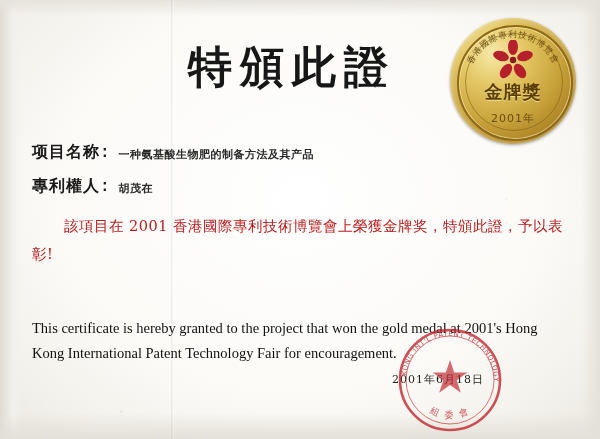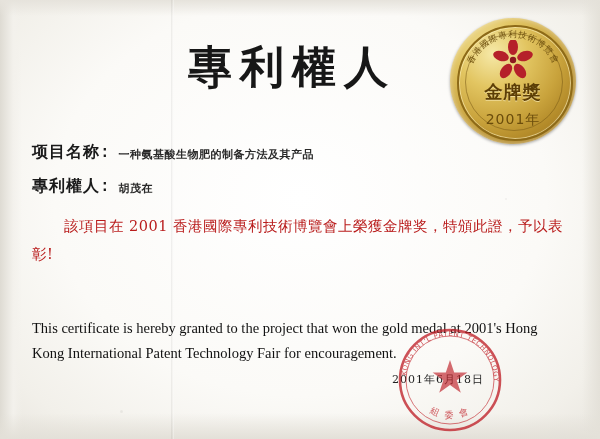--- a/index.html
+++ b/index.html
@@ -123,21 +123,21 @@
     color: #5d3f06;
     text-shadow: 0 1px 0 rgba(255,245,200,0.6);
   }
   .seal-year {
     position: absolute;
     left: 0;
     top: 93px;
     width: 126px;
     text-align: center;
     font-family: "DejaVu Sans", sans-serif;
-    font-size: 14px;
+    font-size: 11px;
     color: #6b4d0c;
     letter-spacing: 1px;
   }
 
   
   .field {
     position: absolute;
     display: flex;
     align-items: flex-end;
     white-space: nowrap;
@@ -230,21 +230,21 @@
 <body>
 
 <div id="page">
   <div class="paper"></div>
   <div class="edge-left"></div>
   <div class="edge-top"></div>
   <div class="edge-bottom"></div>
   <div class="edge-right"></div>
   <div class="fold"></div>
 
-  <div class="title">專利權人</div>
+  <div class="title">特頒此證</div>
 
   <div class="seal">
     <div class="seal-ring"></div>
     <div class="seal-ring2"></div>
     <svg class="seal-arc-text" viewBox="0 0 126 126">
       <defs>
         <path id="arcTop" d="M 19,63 A 44,44 0 0 1 107,63"></path>
       </defs>
       <text>
         <textPath href="#arcTop" startOffset="50%" text-anchor="middle" id="seal-arc-label">香港國際專利技術博覽會</textPath>

